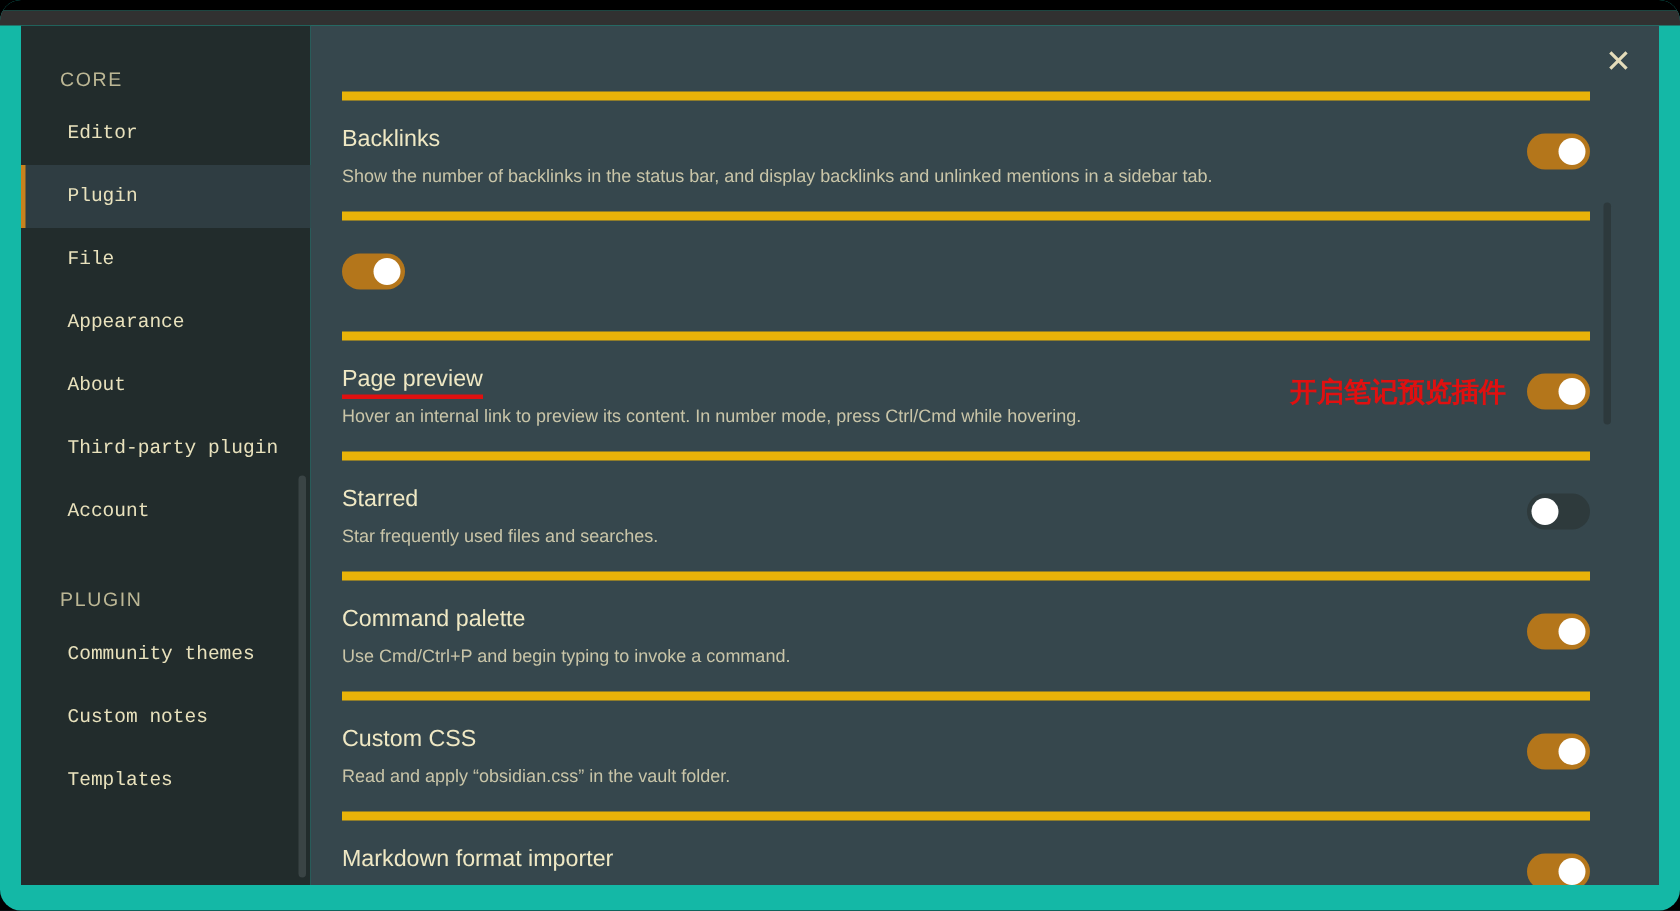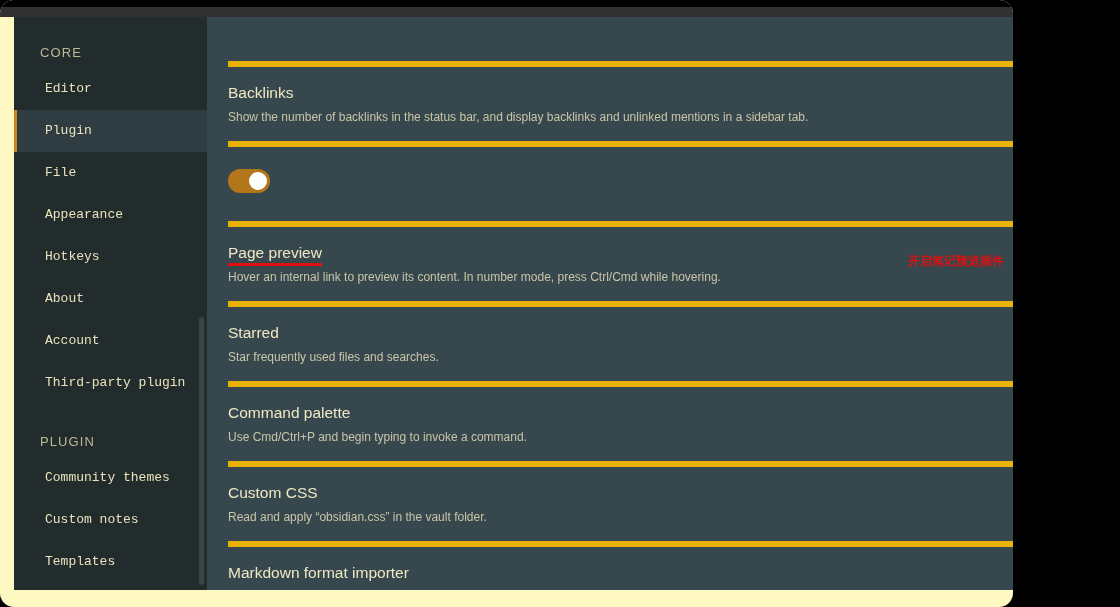--- a/index.html
+++ b/index.html
@@ -9,22 +9,22 @@
     height: 607px;
     overflow: hidden;
     background: #000000;
     font-family: "Liberation Sans", sans-serif;
   }
 
   
   #app-window {
     position: absolute;
     left: 0; top: 0;
-    width: 1013px; height: 607px;
-    background: #fef9c3;
+    width: 1120px; height: 607px;
+    background: #14b8a6;
     border-radius: 14px;
     overflow: hidden;
   }
 
   #titlebar-strip {
     position: absolute;
     left: 0; top: 0;
     width: 1120px; height: 7px;
     background: #000000;
   }
@@ -163,21 +163,21 @@
   .setting-right {
     display: flex;
     align-items: center;
     gap: 14px;
     padding-top: 6px;
     flex: 0 0 auto;
   }
 
   .annotation-text {
     color: #e01010;
-    font-size: 12px;
+    font-size: 18px;
     white-space: nowrap;
     font-weight: 700;
   }
 
   
   .toggle {
     position: relative;
     width: 42px;
     height: 24px;
     border-radius: 12px;
@@ -219,24 +219,23 @@
 
   <div id="settings-modal">
 
     <nav id="sidebar">
       <div id="sidebar-sections">
           <div class="nav-heading">CORE</div>
           <div class="nav-item">Editor</div>
           <div class="nav-item active">Plugin</div>
           <div class="nav-item">File</div>
           <div class="nav-item">Appearance</div>
-          <div class="nav-item">Hotkeys</div>
           <div class="nav-item">About</div>
+          <div class="nav-item">Third-party plugin</div>
           <div class="nav-item">Account</div>
-          <div class="nav-item">Third-party plugin</div>
           <div class="nav-heading plugin-heading">PLUGIN</div>
           <div class="nav-item">Community themes</div>
           <div class="nav-item">Custom notes</div>
           <div class="nav-item">Templates</div>
         </div>
       <div id="sidebar-scrollbar"></div>
     </nav>
 
     <section id="content-pane">
       <div id="close-button">✕</div>

